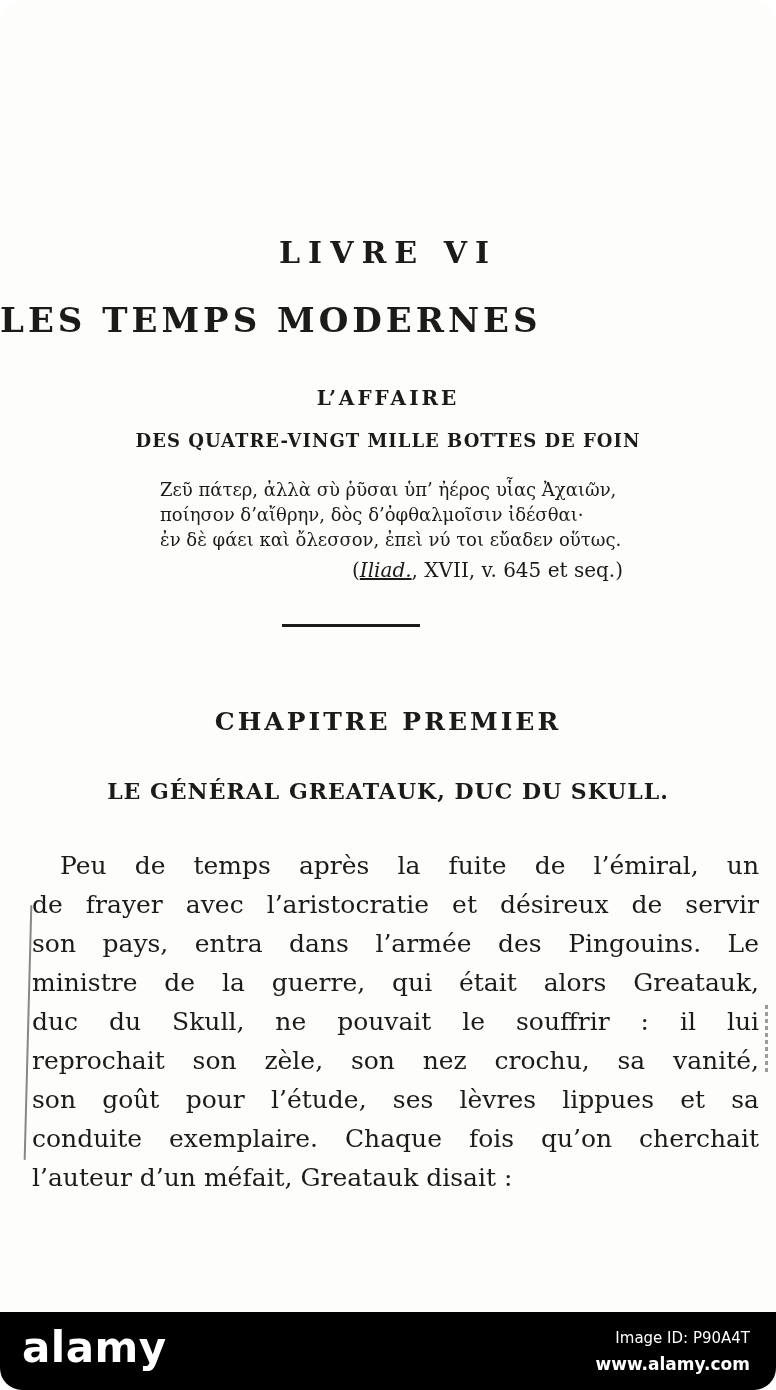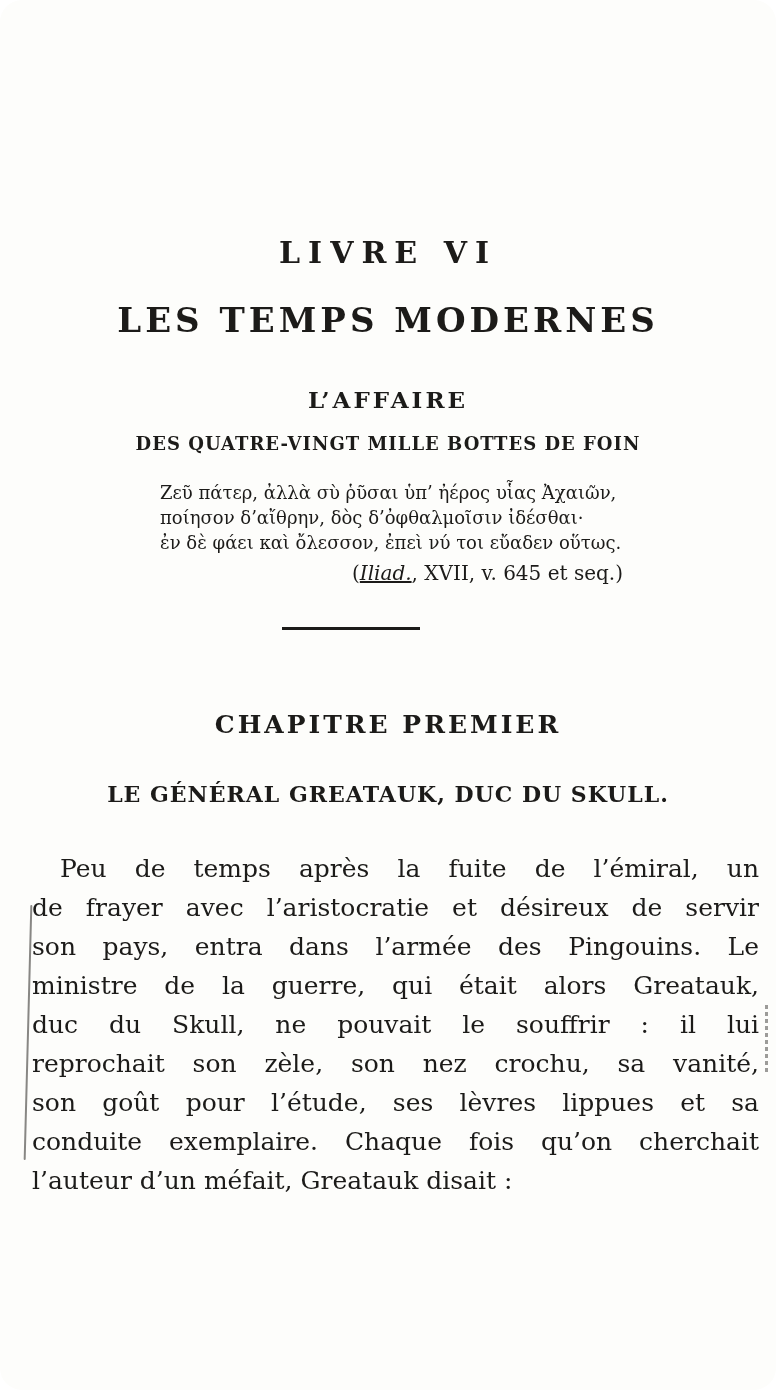--- a/index.html
+++ b/index.html
@@ -23,29 +23,28 @@
   .content { padding-top: 235px; }
 
   .livre {
     text-align: center;
     font-size: 30px;
     font-weight: bold;
     letter-spacing: 8px;
   }
   .part-title {
     margin-top: 30px;
-    text-align: center;
     font-size: 34px;
     font-weight: bold;
     letter-spacing: 4px;
   }
   .affaire1 {
     margin-top: 46px;
     text-align: center;
-    font-size: 23px;
+    font-size: 20px;
     font-weight: bold;
     letter-spacing: 3px;
   }
   .affaire2 {
     margin-top: 20px;
     text-align: center;
     font-size: 18px;
     font-weight: bold;
     letter-spacing: 1px;
   }
@@ -186,13 +185,20 @@
       <div class="pline">son goût pour l’étude, ses lèvres lippues et sa</div>
       <div class="pline">conduite exemplaire. Chaque fois qu’on cherchait</div>
       <div class="pline last">l’auteur d’un méfait, Greatauk disait :</div>
     </div>
 
   </div>
 
   <div class="artifact"></div>
   <div class="artifact-right"></div>
 
+  <div class="bar">
+    <div class="brand">alamy</div>
+    <div class="bar-right">
+      <div class="image-id">Image ID: P90A4T</div>
+      <div class="site">www.alamy.com</div>
+    </div>
+  </div>
 </div>
 
 </body></html>

